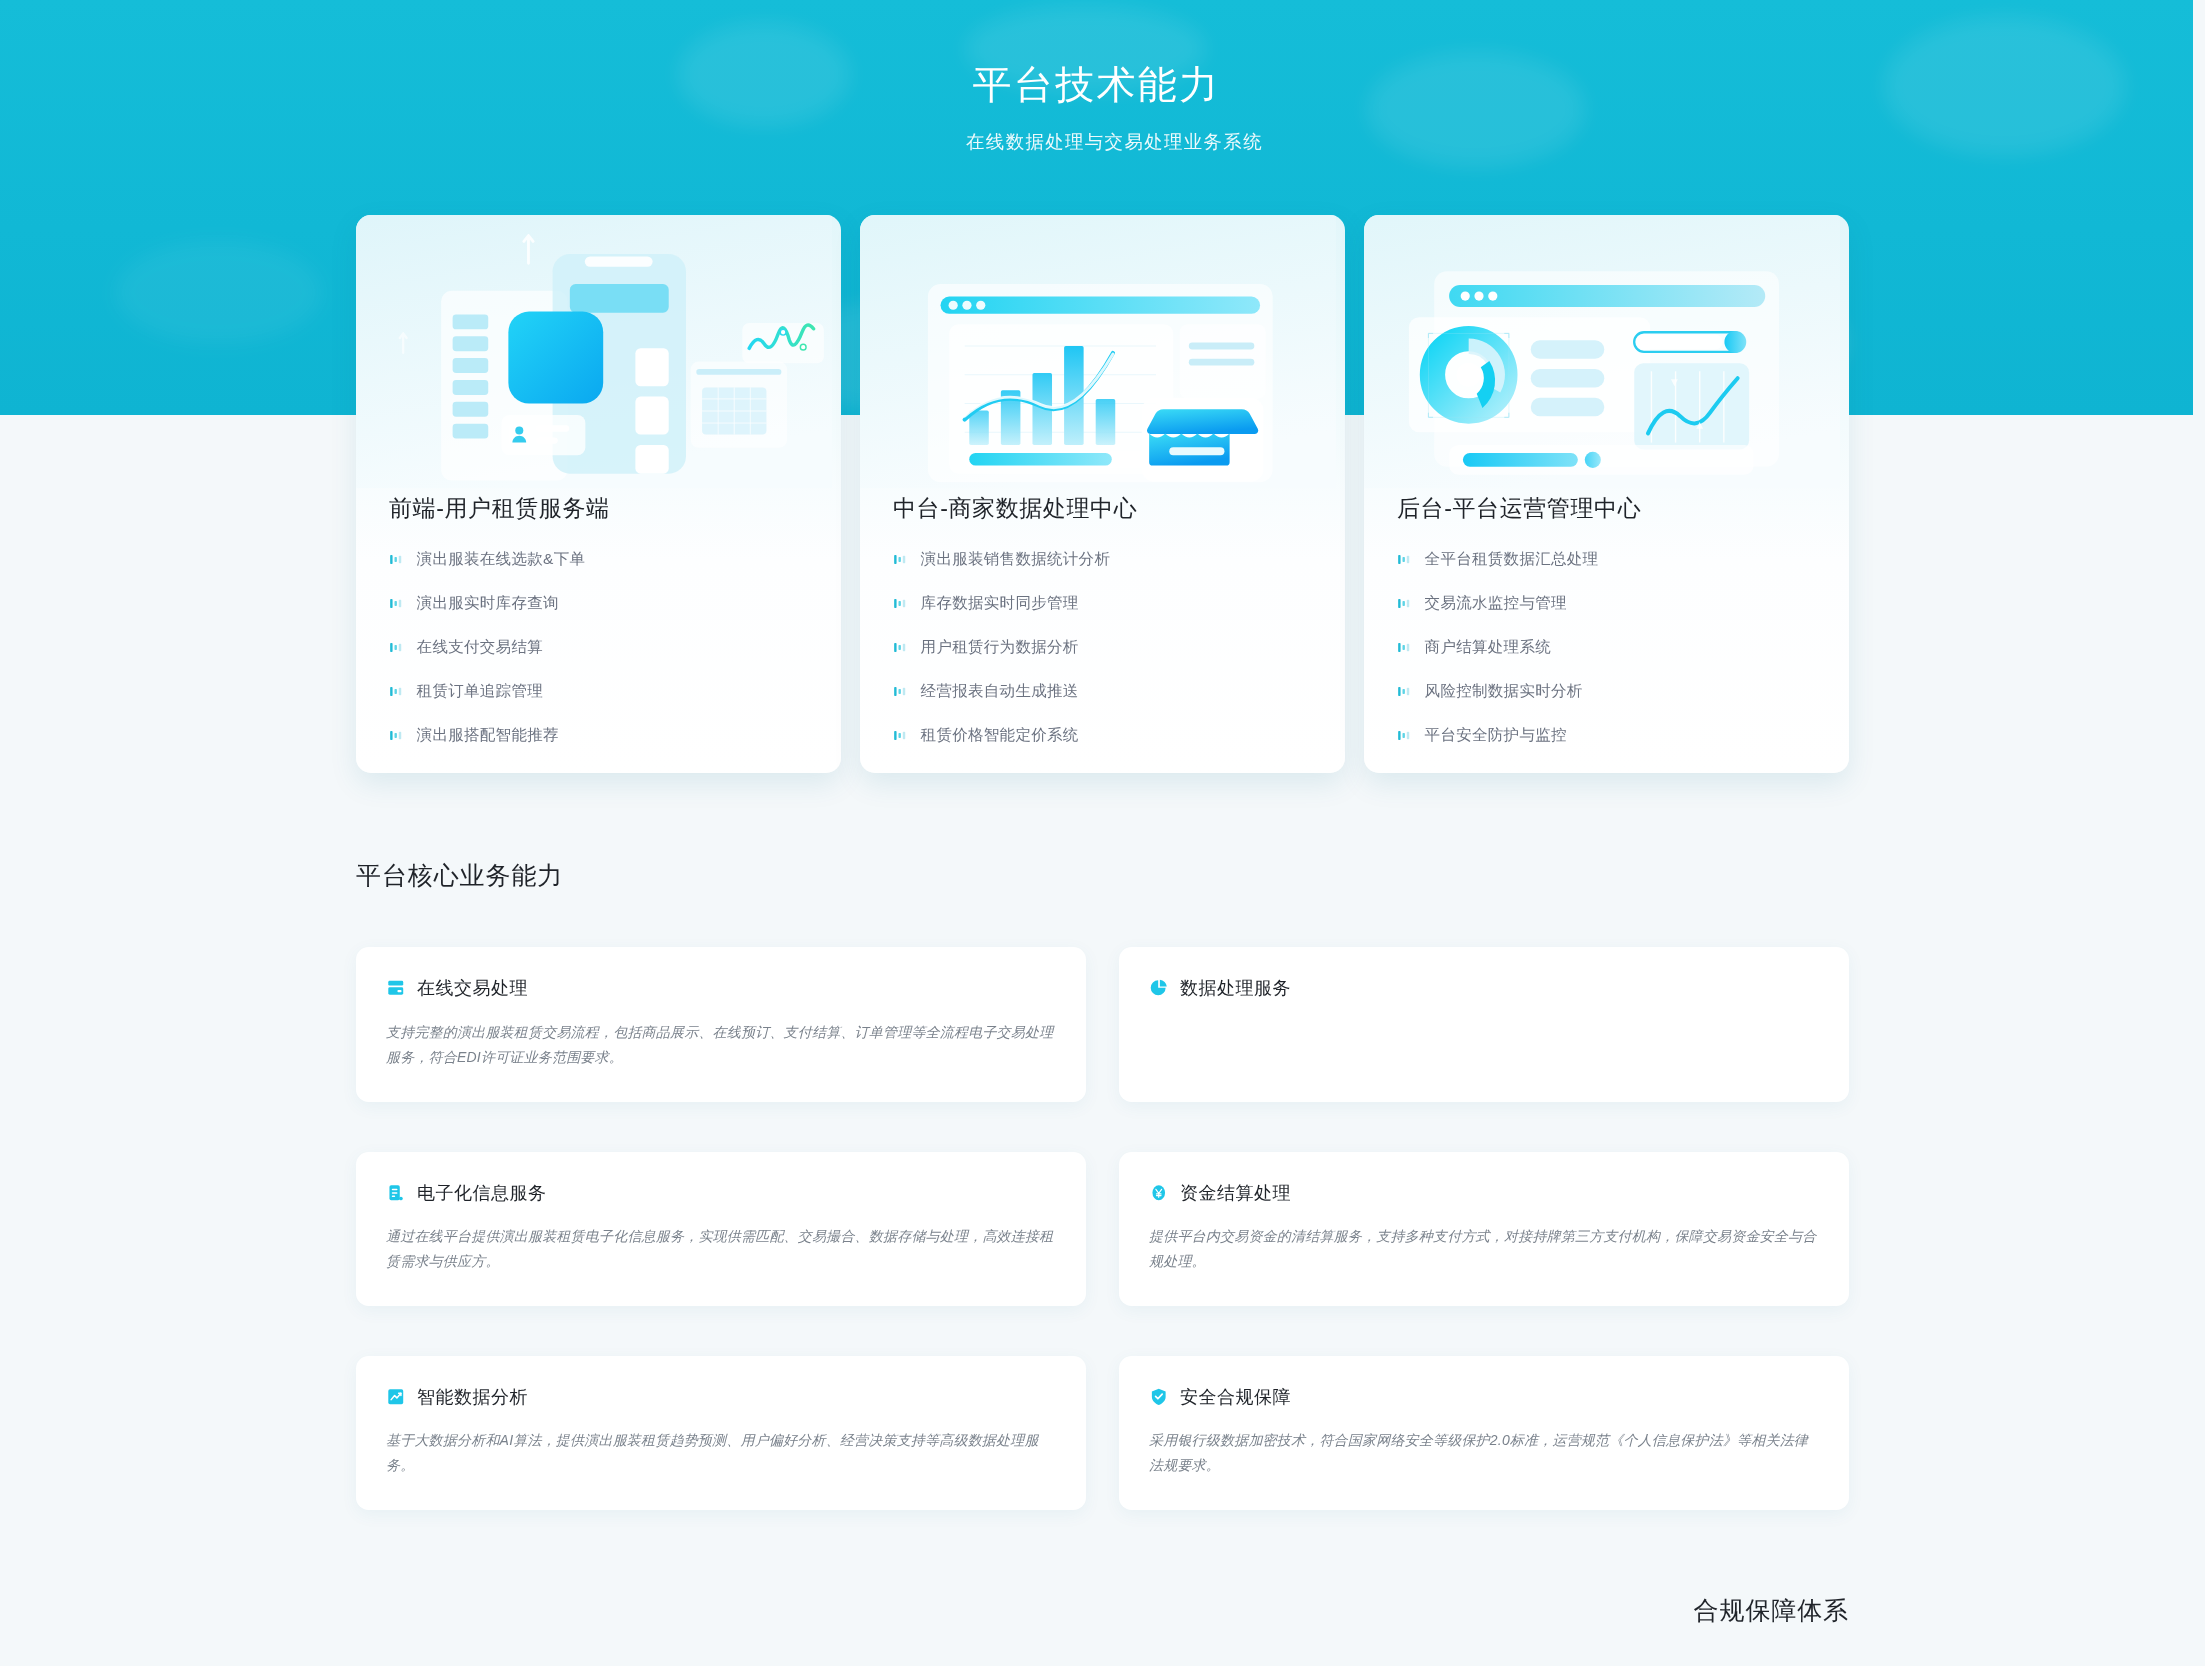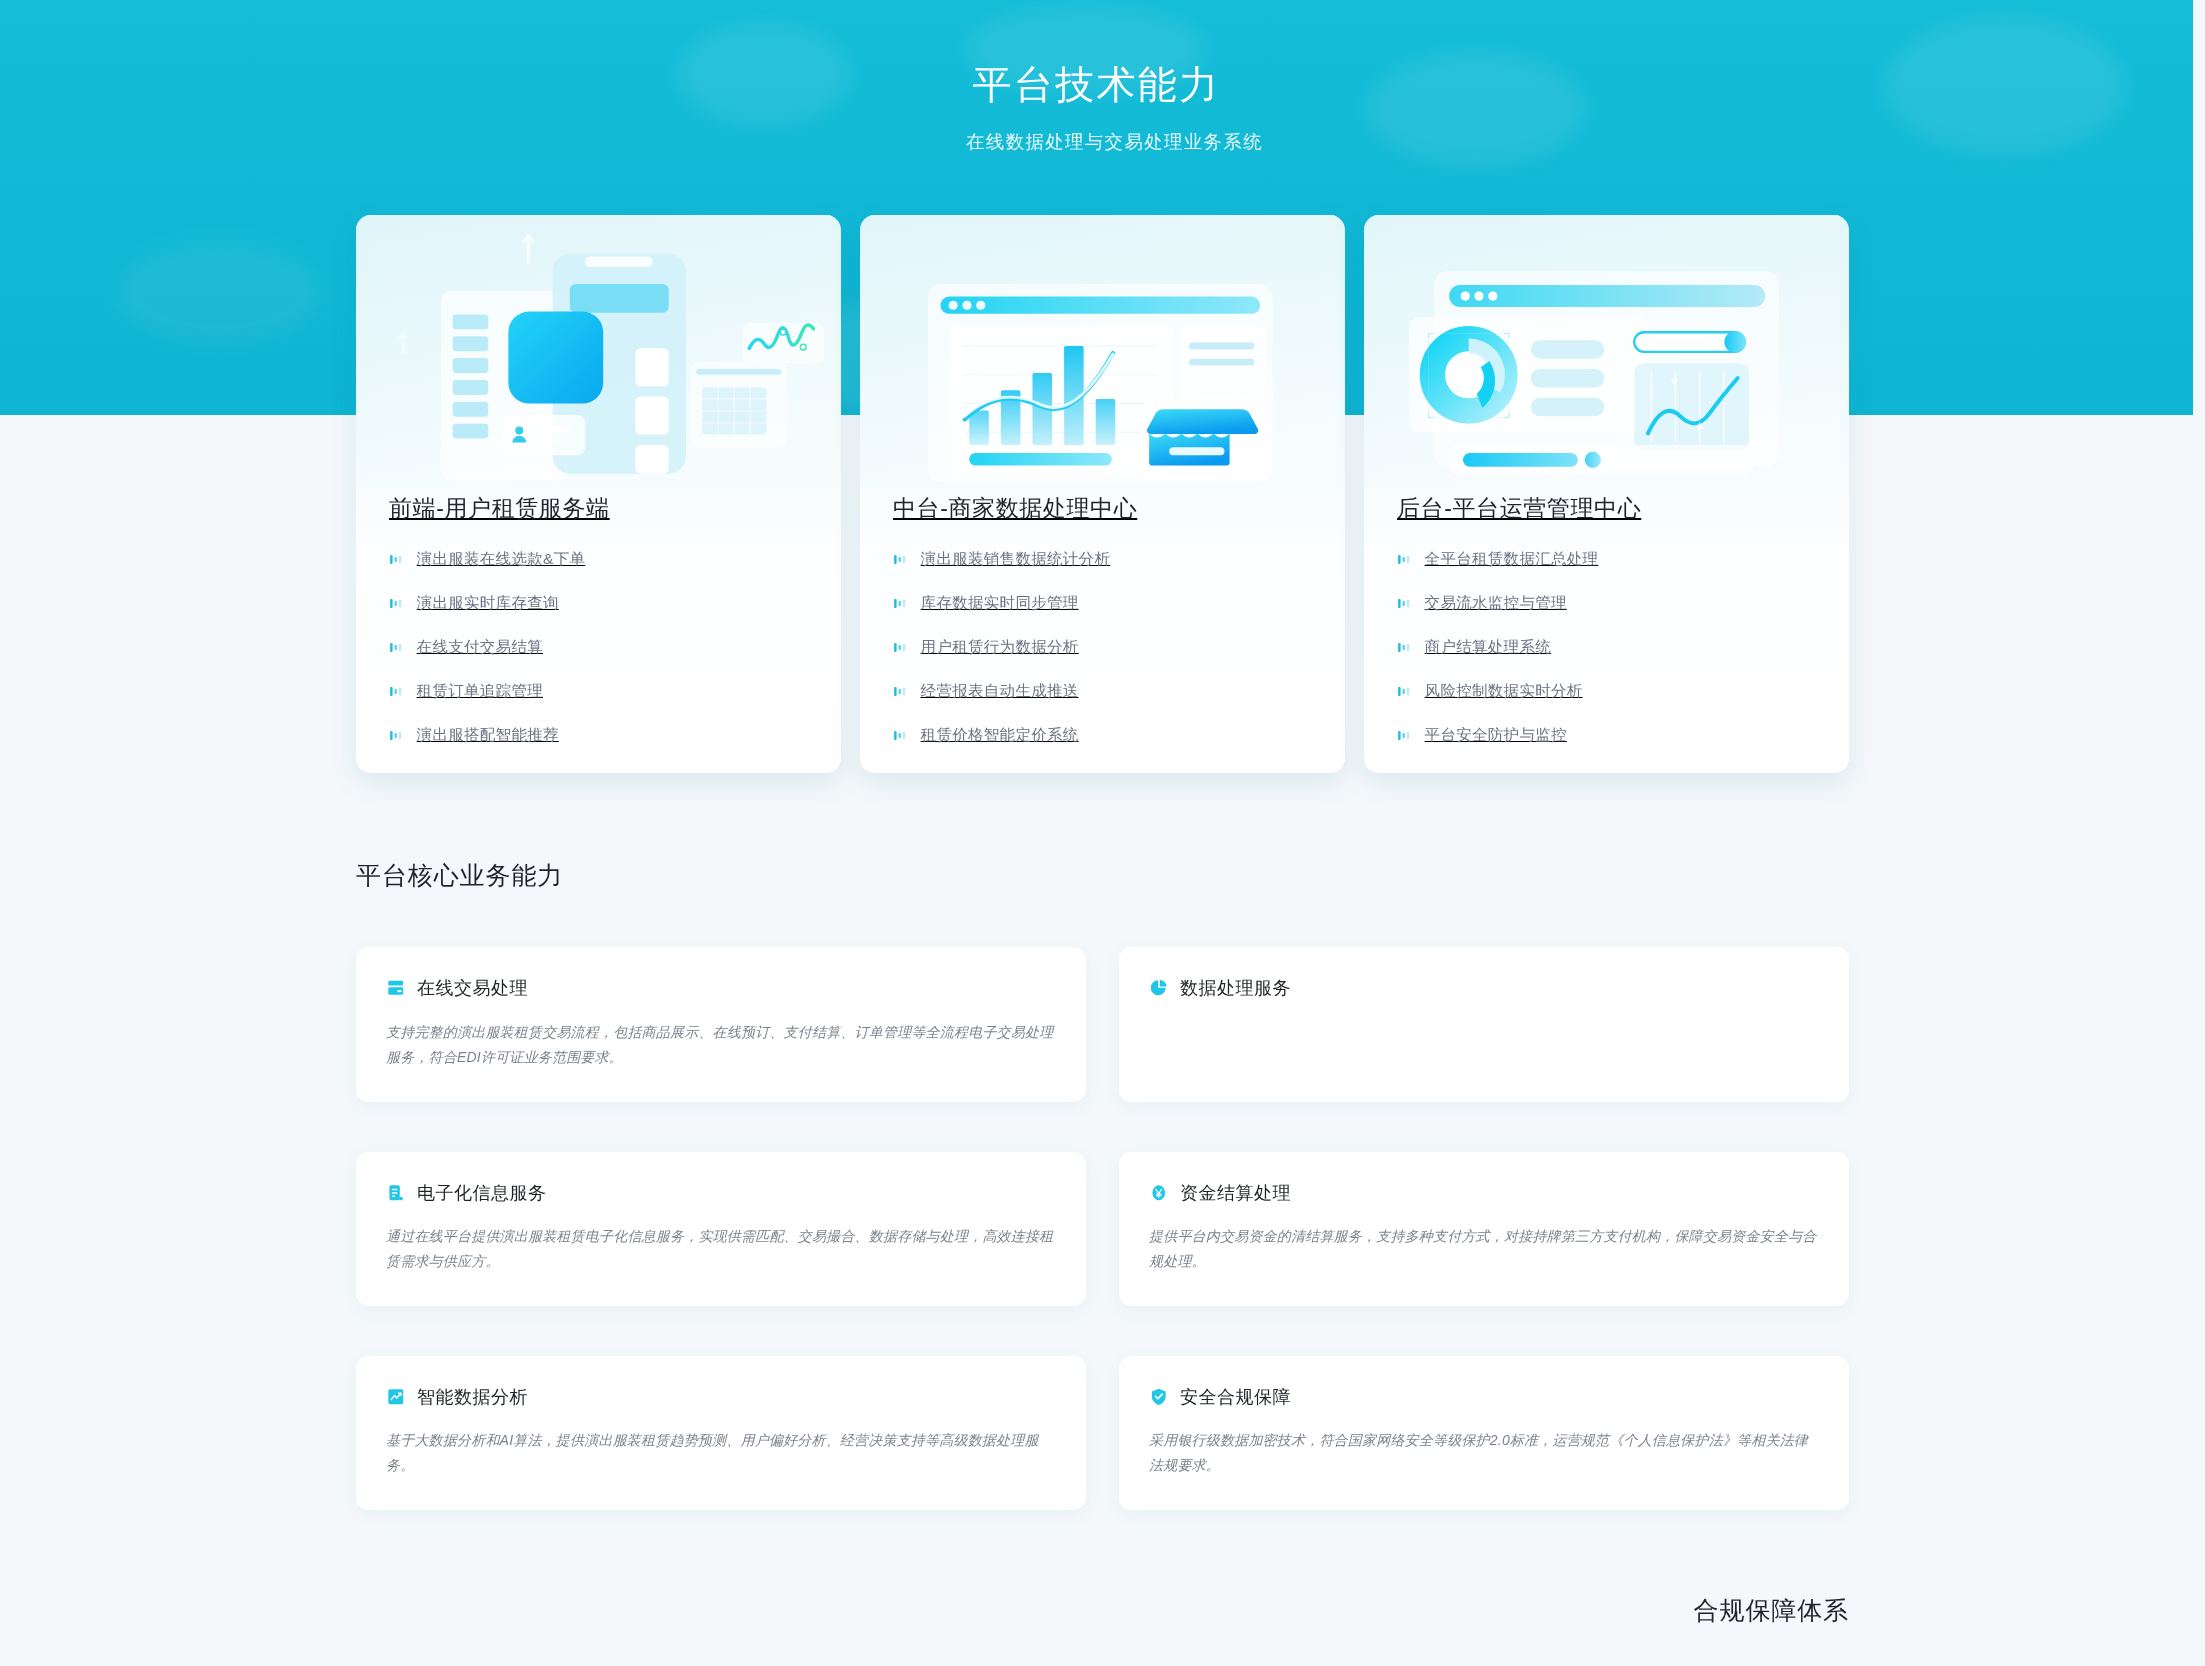--- a/index.html
+++ b/index.html
@@ -28,21 +28,21 @@
   }
   .hero-sub {
     margin-top: 20.7px; font-size: 18.4px; color: rgba(255,255,255,0.92);
     letter-spacing: 1.4px; font-weight: 300; margin-left: 36px;
   }
 
   
   .container { position: relative; z-index: 5; width: 1493px; margin: 0 auto; padding-top: 215px; }
 
   
-  .arch-row { display: flex; gap: 19px; text-decoration: underline; }
+  .arch-row { display: flex; gap: 19px; }
   .arch-card {
     flex: 1; border-radius: 15px; overflow: hidden;
     background: linear-gradient(180deg, #E2F6FA 0%, #EFFAFC 28%, #FDFEFF 62%, #FFFFFF 100%);
     box-shadow: 0 10.3px 27.6px rgba(10,110,140,0.10);
     padding-bottom: 23px;
   }
   .arch-illus { height: 273px; position: relative; overflow: hidden; }
   .arch-body { padding: 0 33px; }
   .arch-title {
     font-size: 23px; color: #1F2329; font-weight: 500; letter-spacing: 0.6px;

